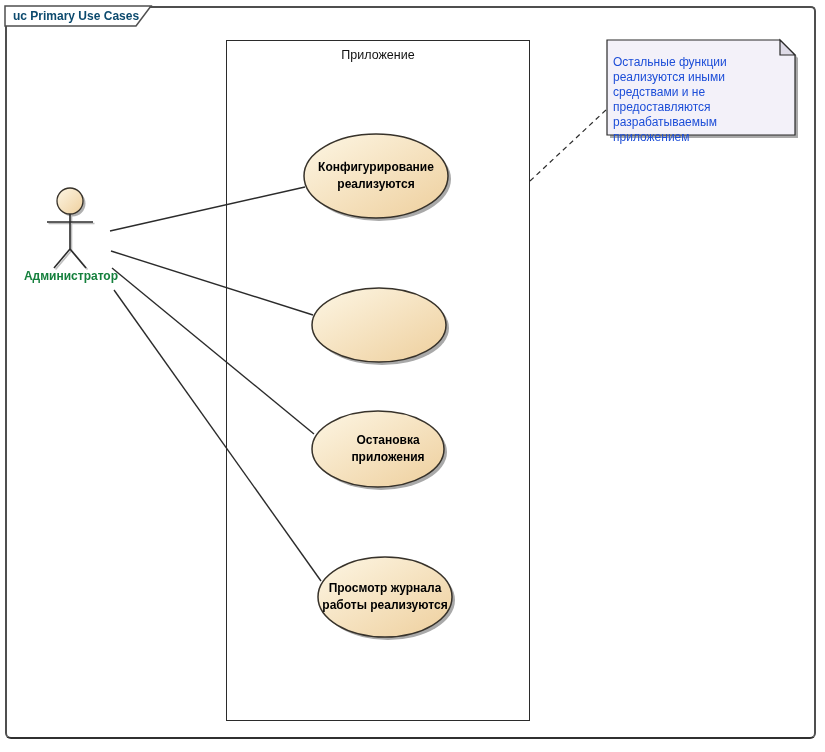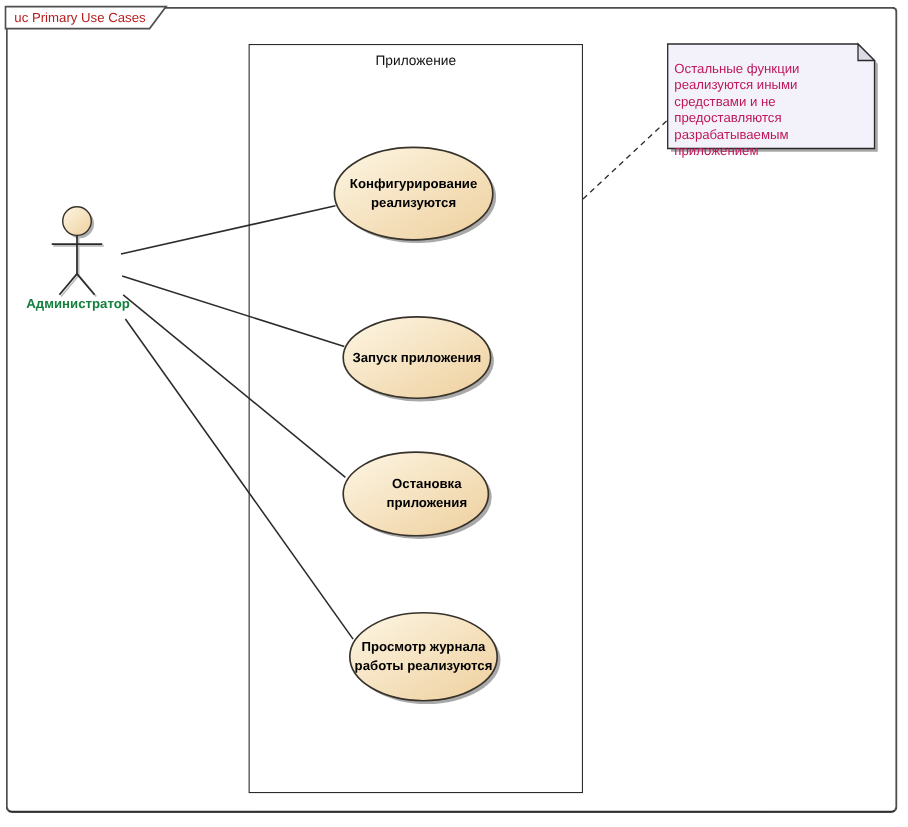--- a/index.html
+++ b/index.html
@@ -19,37 +19,37 @@
     border:1px solid #2b2b2b;background:#fff;box-sizing:border-box;
   }
   #boundary-label{
     position:absolute;left:0;top:7px;width:100%;text-align:center;
     font-size:12.5px;color:#111;
   }
   
   #shapes{position:absolute;left:0;top:0;width:825px;height:752px;}
   
   #frame-tab-label{
-    position:absolute;left:13px;top:9px;font-size:12px;font-weight:normal;color:#b91c1c;
+    position:absolute;left:13px;top:9px;font-size:12px;font-weight:bold;color:#0c4a6e;
     white-space:nowrap;
   }
   
   .uc-text{
     position:absolute;display:flex;align-items:center;justify-content:center;
     text-align:center;font-size:12px;font-weight:bold;line-height:17px;color:#000;
   }
   
   #actor-label{
     position:absolute;left:10px;top:269px;width:122px;text-align:center;
     font-size:12px;font-weight:bold;color:#15803d;
   }
   
   #note-text{
     position:absolute;left:613px;top:55px;width:177px;
-    font-size:12px;line-height:15px;color:#be185d;
+    font-size:12px;line-height:15px;color:#1d4ed8;
   }
 </style>
 </head>
 <body>
 
 <div id="canvas">
 
   <div id="frame"></div>
 
   <div id="boundary">
@@ -111,19 +111,18 @@
       <path d="M607,40 L780,40 L795,55 L795,135 L607,135 Z" fill="#f3f1f9" stroke="#2b2b2b" stroke-width="1.2"></path>
       <path d="M780,40 L780,55 L795,55 Z" fill="#dedbe7" stroke="#2b2b2b" stroke-width="1.2"></path>
     </g>
   </svg>
 
   <div id="frame-tab-label">uc Primary Use Cases</div>
 
   <div id="actor-label">Администратор</div>
 
   <div class="uc-text" style="left:308px;top:134px;width:136px;height:84px;">Конфигурирование реализуются</div>
-  <div class="uc-text" style="left:304px;top:288px;width:150px;height:74px;">Запуск приложения</div>
   <div class="uc-text" style="left:328px;top:411px;width:120px;height:76px;">Остановка приложения</div>
   <div class="uc-text" style="left:312px;top:557px;width:146px;height:80px;">Просмотр журнала работы реализуются</div>
 
   <div id="note-text">Остальные функции реализуются иными средствами и не предоставляются разрабатываемым приложением</div>
 
 </div>
 
 </body></html>

